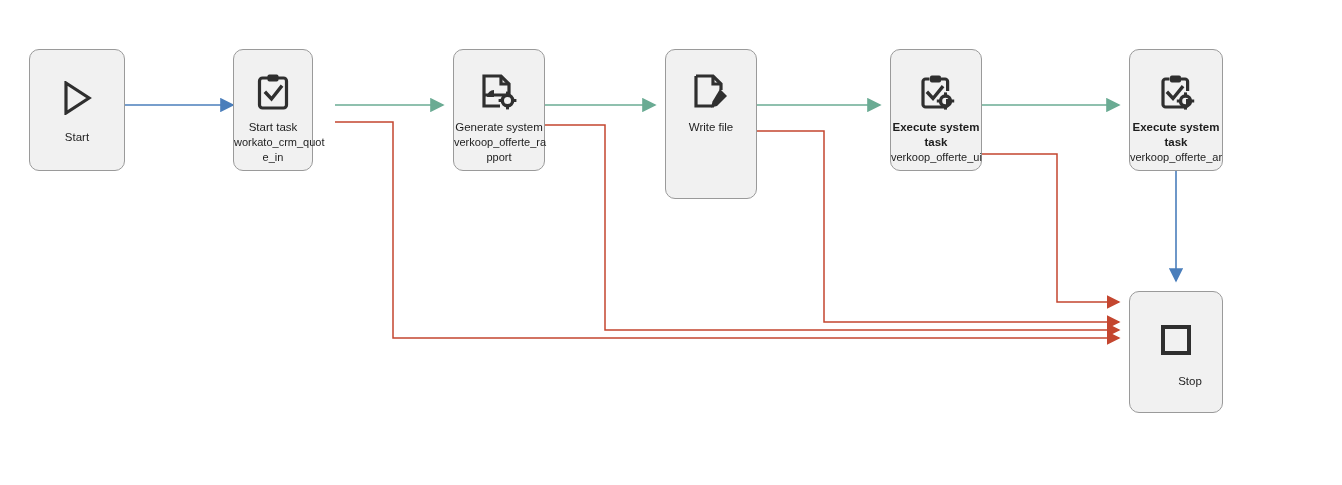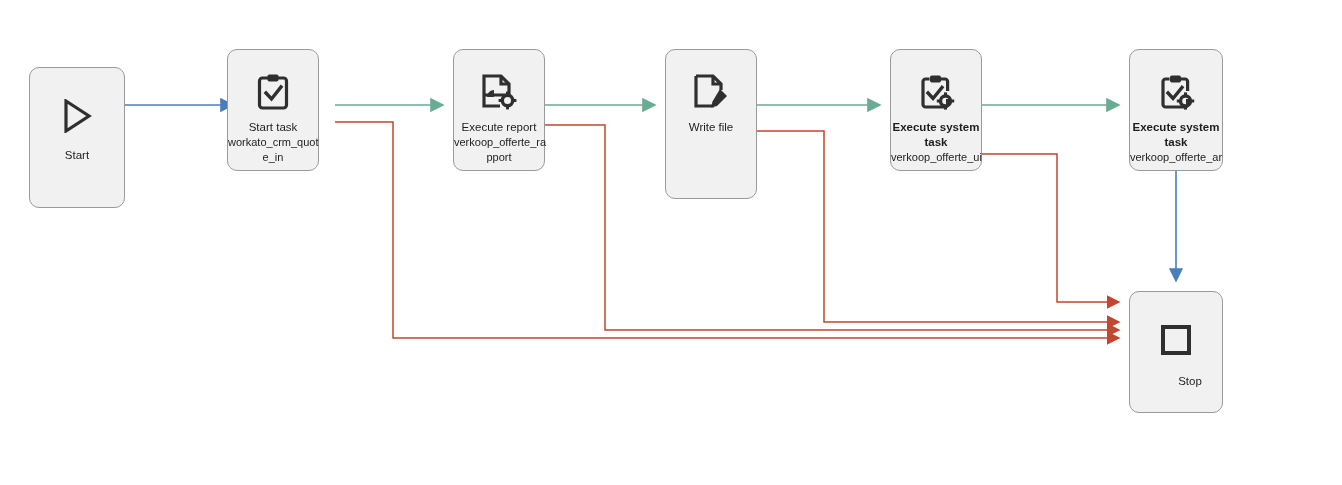--- a/index.html
+++ b/index.html
@@ -98,30 +98,30 @@
 
     <path d="M982,154 L1057,154 L1057,302 L1119,302" stroke="#c4462f" stroke-width="1.5" fill="none" marker-end="url(#ah-red)"></path>
 
     <path d="M757,131 L824,131 L824,322 L1119,322" stroke="#c4462f" stroke-width="1.5" fill="none" marker-end="url(#ah-red)"></path>
 
     <path d="M545,125 L605,125 L605,330 L1119,330" stroke="#c4462f" stroke-width="1.5" fill="none" marker-end="url(#ah-red)"></path>
 
     <path d="M335,122 L393,122 L393,338 L1119,338" stroke="#c4462f" stroke-width="1.5" fill="none" marker-end="url(#ah-red)"></path>
   </svg>
 
-  <div class="node" style="left:29px; top:67px; width:96px; height:141px;">
+  <div class="node" style="left:29px; top:49px; width:96px; height:122px;">
     <div class="node-icon" style="margin-top:26px; height:44px;">
       <svg width="30" height="34" viewBox="0 0 30 34" xmlns="http://www.w3.org/2000/svg">
         <path d="M4,2 L27,17 L4,32 Z" fill="none" stroke="#2f2f2f" stroke-width="3.2" stroke-linejoin="miter"></path>
       </svg>
     </div>
     <div class="node-label" style="margin-top:10px;">Start</div>
   </div>
 
-  <div class="node" style="left:227px; top:49px; width:92px; height:122px;">
+  <div class="node" style="left:233px; top:49px; width:80px; height:122px;">
     <div class="node-icon" style="margin-top:20px; height:44px;">
       <svg width="34" height="38" viewBox="0 0 34 38" xmlns="http://www.w3.org/2000/svg">
         <rect x="3.5" y="5" width="27" height="30" rx="3" fill="none" stroke="#2f2f2f" stroke-width="3.2"></rect>
         <rect x="11.5" y="1.5" width="11" height="7" rx="1.8" fill="#2f2f2f"></rect>
         <path d="M10,20 L15.5,26 L25,14" fill="none" stroke="#2f2f2f" stroke-width="3.4" stroke-linecap="square" stroke-linejoin="miter"></path>
       </svg>
     </div>
     <div class="node-label" style="margin-top:6px;">Start task</div>
     <div class="node-sub">
       <span class="ln">workato_crm_quot</span>
@@ -137,21 +137,21 @@
         <path d="M14,24 L14,17 A7,7 0 0 0 7,24 Z" fill="#2f2f2f"></path>
         <circle cx="27.5" cy="27.5" r="5.2" fill="none" stroke="#2f2f2f" stroke-width="3.4"></circle>
         <g fill="#2f2f2f">
           <rect x="26" y="18.6" width="3" height="4"></rect>
           <rect x="26" y="32.4" width="3" height="4"></rect>
           <rect x="18.6" y="26" width="4" height="3"></rect>
           <rect x="32.4" y="26" width="4" height="3"></rect>
         </g>
       </svg>
     </div>
-    <div class="node-label" style="margin-top:6px;">Execute report</div>
+    <div class="node-label" style="margin-top:6px;">Generate system</div>
     <div class="node-sub">
       <span class="ln">verkoop_offerte_ra</span>
       <span class="ln">pport</span>
     </div>
   </div>
 
   <div class="node" style="left:665px; top:49px; width:92px; height:150px;">
     <div class="node-icon" style="margin-top:20px; height:44px;">
       <svg width="38" height="38" viewBox="0 0 38 38" xmlns="http://www.w3.org/2000/svg">
         <path d="M4,3 L21,3 L29,11 L29,17 M4,3 L4,33 L22,33" fill="none" stroke="#2f2f2f" stroke-width="3.2" stroke-linejoin="miter"></path>

